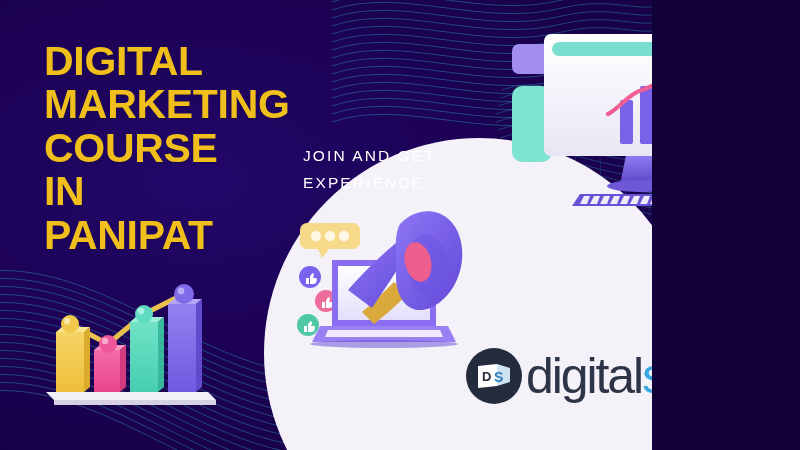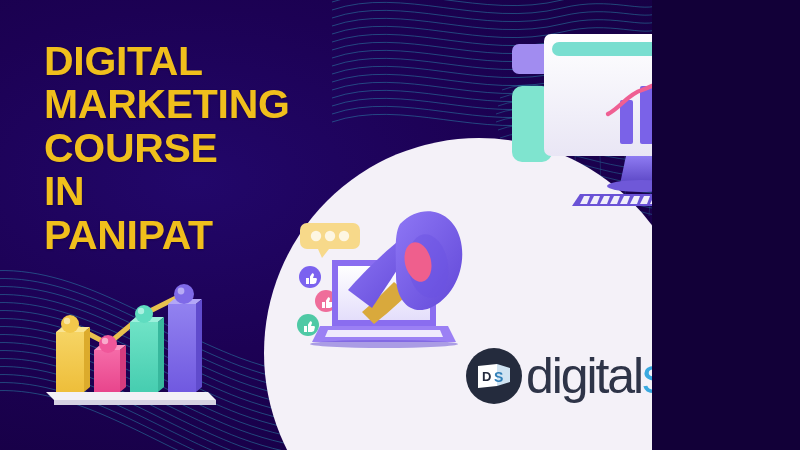--- a/index.html
+++ b/index.html
@@ -201,20 +201,22 @@
     </g>
   </svg>
 
   <div class="white-circle"></div>
 
   <div class="headline">DIGITAL
 MARKETING
 COURSE
 IN
 PANIPAT</div>
+  <div class="subhead">JOIN AND GET
+EXPERIENCE</div>
 
   <svg class="monitor" width="268" height="190" viewBox="0 0 268 190">
     <defs>
       <linearGradient id="mscr" x1="0" y1="0" x2="0" y2="1">
         <stop offset="0" stop-color="#ffffff"></stop>
         <stop offset="1" stop-color="#e9e6f5"></stop>
       </linearGradient>
       <linearGradient id="stand" x1="0" y1="0" x2="0" y2="1">
         <stop offset="0" stop-color="#8e7bf2"></stop>
         <stop offset="1" stop-color="#5b46c4"></stop>

